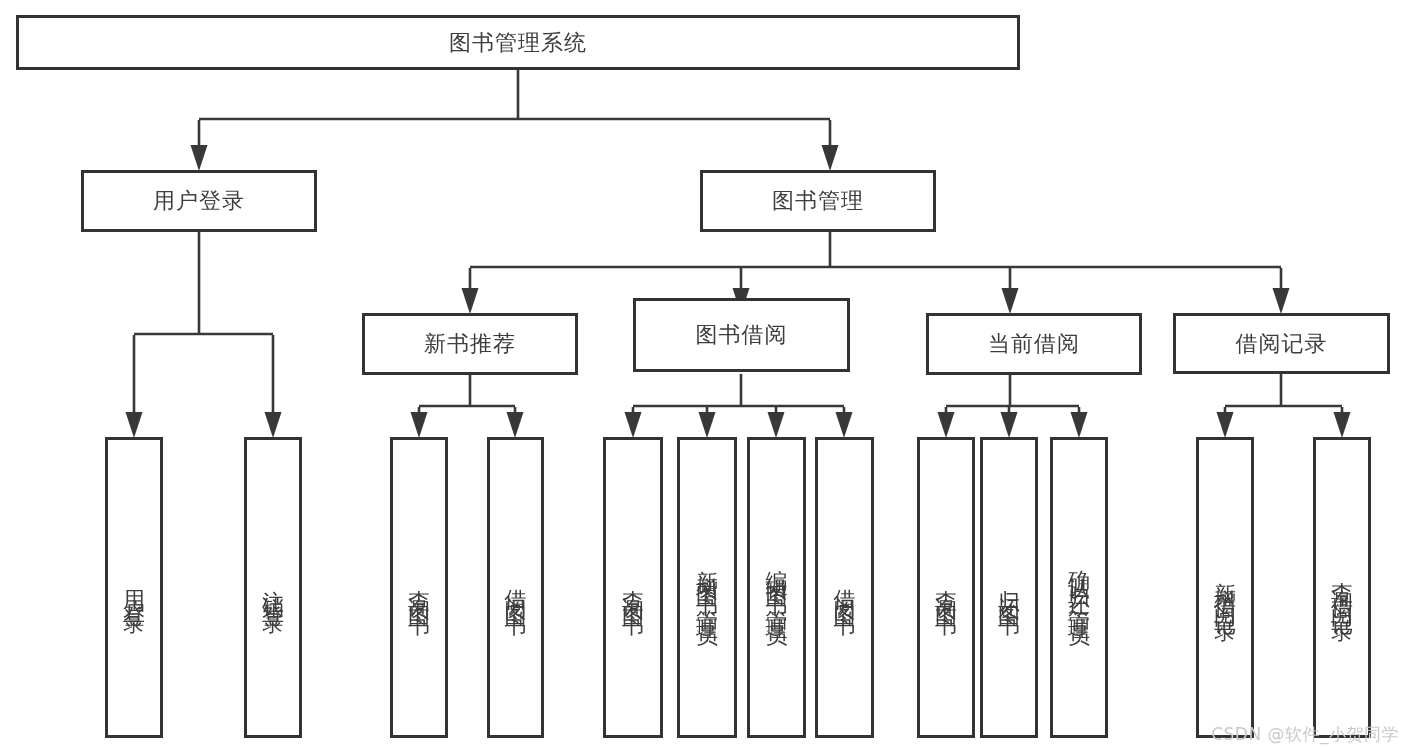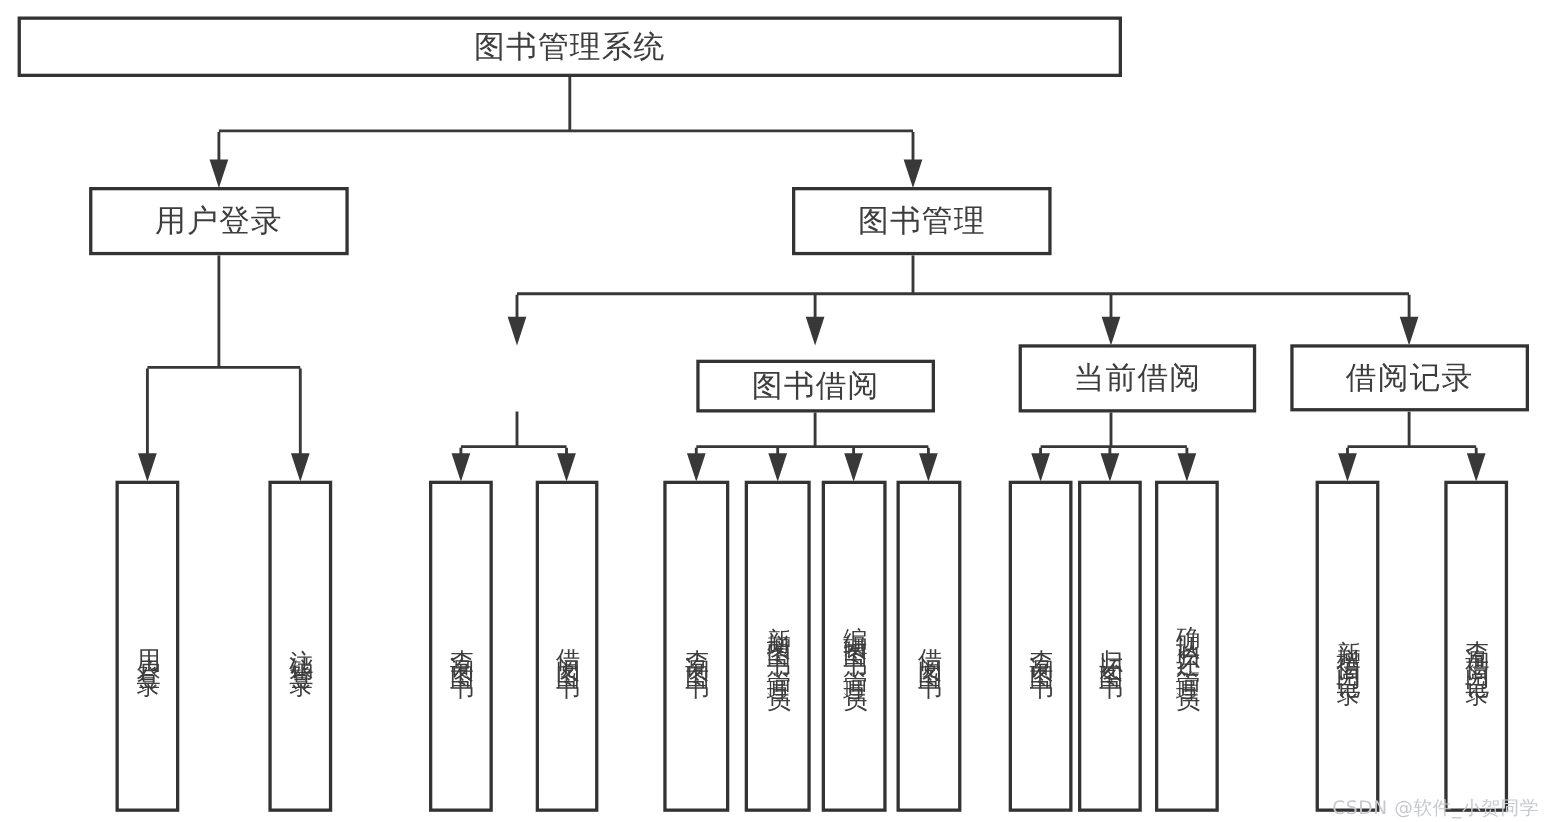--- a/index.html
+++ b/index.html
@@ -43,21 +43,21 @@
     box-sizing:border-box;
     border:3px solid var(--box-border);
     background:var(--background);
     display:flex;
     align-items:center;
     justify-content:center;
     z-index:2;
     color:var(--text);
   }
   .hbox{
-    font-size:28px;
+    font-size:22px;
     letter-spacing:1px;
     white-space:nowrap;
   }
   .leaf{
     top:437px;
     height:301px;
     writing-mode:vertical-rl;
     text-orientation:mixed;
     font-size:22px;
     letter-spacing:8px;
@@ -125,23 +125,24 @@
     <g>
       <path d="M1281,374 V407 M1225,406 H1342 M1225,407 V419 M1342,407 V419"></path>
       <polygon points="1225,438 1216.5,412 1233.5,412"></polygon>
       <polygon points="1342,438 1333.5,412 1350.5,412"></polygon>
     </g>
   </svg>
 
   <div class="box hbox" style="left:16px;top:15px;width:1004px;height:55px;">图书管理系统</div>
 
   <div class="box hbox" style="left:81px;top:170px;width:236px;height:62px;">用户登录</div>
-  <div class="box hbox" style="left:720px;top:170px;width:236px;height:62px;">图书管理</div>
+  <div class="box hbox" style="left:700px;top:170px;width:236px;height:62px;">图书管理</div>
 
-  <div class="box hbox" style="left:633px;top:327px;width:217px;height:48px;">图书借阅</div>
+  <div class="box hbox" style="left:362px;top:313px;width:216px;height:62px;">新书推荐</div>
+  <div class="box hbox" style="left:633px;top:298px;width:217px;height:74px;">图书借阅</div>
   <div class="box hbox" style="left:926px;top:313px;width:216px;height:62px;">当前借阅</div>
   <div class="box hbox" style="left:1173px;top:313px;width:217px;height:61px;">借阅记录</div>
 
   <div class="box leaf" style="left:105px;width:58px;">用户登录</div>
   <div class="box leaf" style="left:244px;width:58px;">注销登录</div>
 
   <div class="box leaf" style="left:390px;width:58px;">查询图书</div>
   <div class="box leaf" style="left:487px;width:57px;">借阅图书</div>
 
   <div class="box leaf" style="left:603px;width:60px;">查询图书</div>

